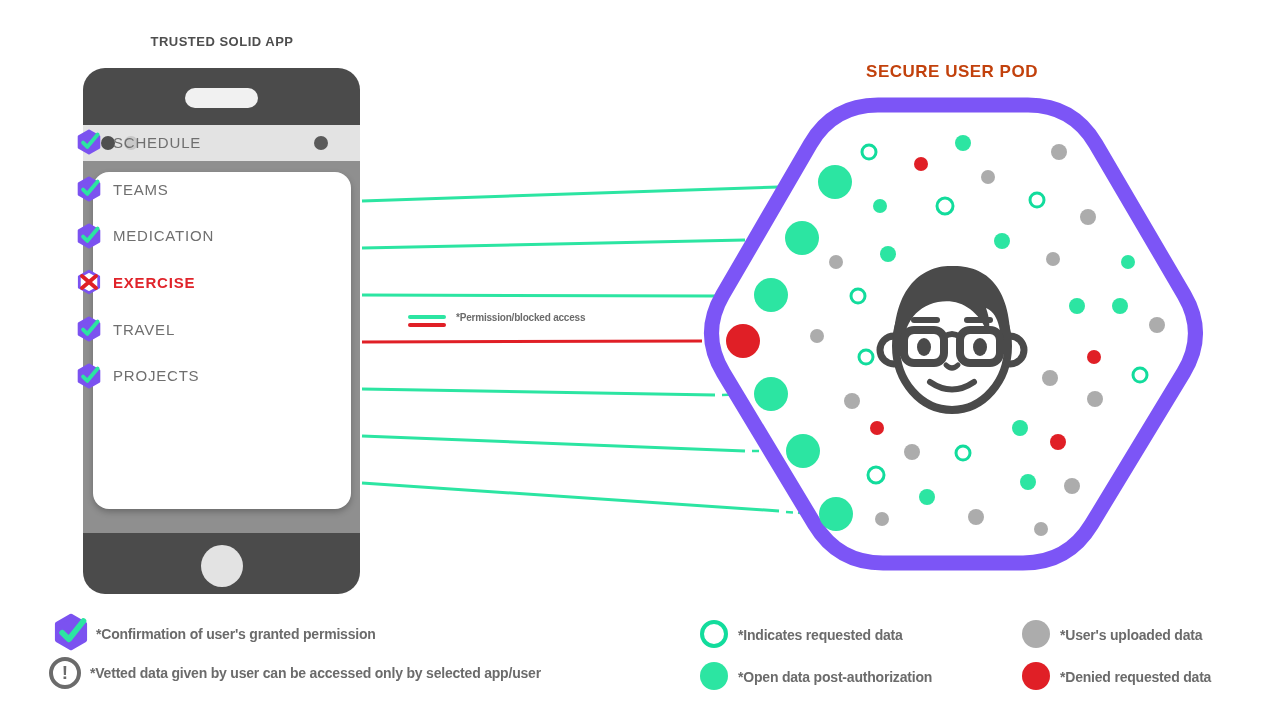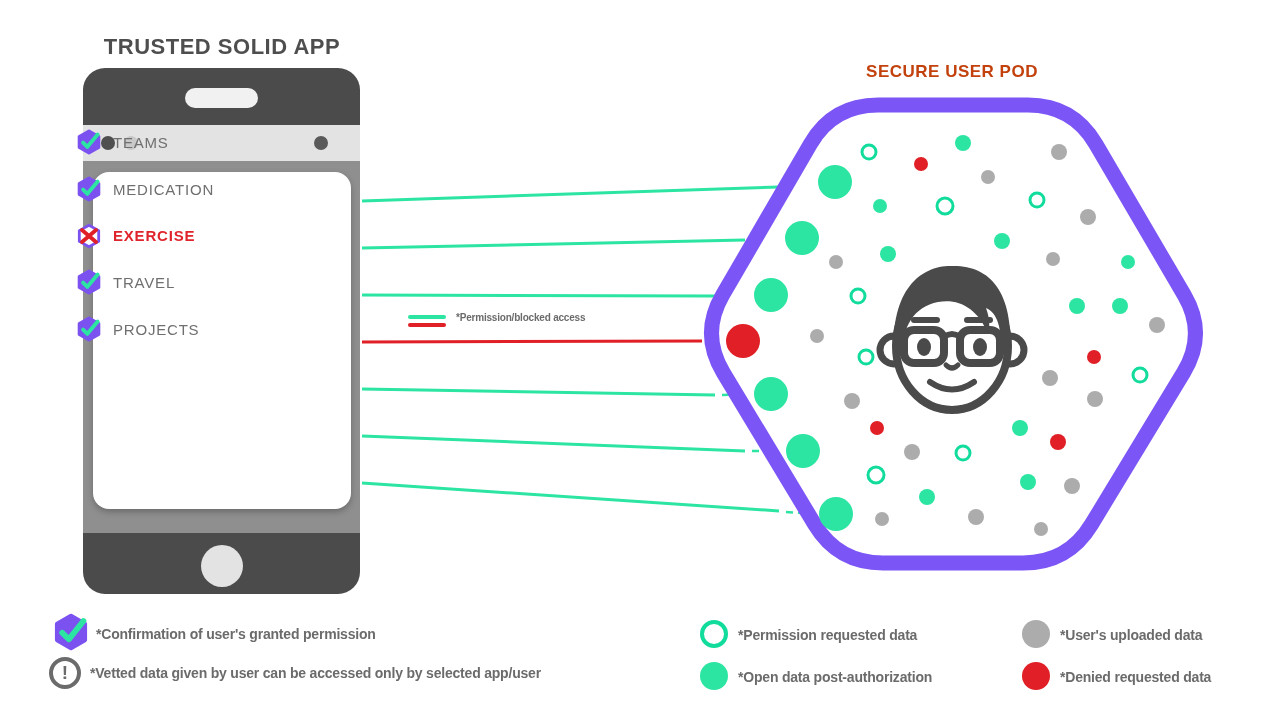--- a/index.html
+++ b/index.html
@@ -1,21 +1,21 @@
 <!DOCTYPE html>
 <html><head>
 <meta charset="utf-8">
 <style>
   html,body{margin:0;padding:0;background:#fff;}
   body{font-family:"Liberation Sans", sans-serif;}
   .canvas{position:relative;width:1280px;height:720px;background:#fff;overflow:hidden;}
   .abs{position:absolute;}
 
   
-  .app-title{left:83px;top:34px;width:278px;text-align:center;font-size:22px;font-weight:700;
+  .app-title{left:83px;top:34px;width:278px;text-align:center;font-size:13px;font-weight:700;
     letter-spacing:.5px;color:#4e4e4e;}
   .pod-title{left:802px;top:62px;width:300px;text-align:center;font-size:17px;font-weight:700;
     letter-spacing:.5px;color:#c2410c;}
 
   
   .phone{left:83px;top:68px;width:277px;height:526px;}
   .phone-top{position:absolute;left:0;top:0;width:277px;height:57px;background:#4b4b4b;border-radius:22px 22px 0 0;}
   .speaker{position:absolute;left:102px;top:20px;width:73px;height:20px;background:#f1f1f1;border-radius:10px;}
   .phone-notchbar{position:absolute;left:0;top:57px;width:277px;height:36px;background:#e3e3e3;}
   .nb-dot{position:absolute;top:68px;width:14px;height:14px;border-radius:50%;}
@@ -67,20 +67,27 @@
     <div class="nb-dot d1"></div>
     <div class="nb-dot d2"></div>
     <div class="nb-dot d3"></div>
     <div class="phone-body"></div>
     <div class="app-panel"></div>
     <div class="phone-bottom"></div>
     <div class="home-btn"></div>
   </div>
 
   <div class="abs app-list">
+      <div class="app-row">
+        <span class="icon-box"><svg viewBox="0 0 26 26" width="28" height="28">
+            <polygon points="13,3 22,8 22,18 13,23 4,18 4,8" fill="#7b52f0" stroke="#7b52f0" stroke-width="3" stroke-linejoin="round"></polygon>
+            <polyline points="7.5,13.5 11.5,17.5 21,6" fill="none" stroke="#2ce5a2" stroke-width="3.6" stroke-linecap="round" stroke-linejoin="round"></polyline>
+          </svg></span>
+        <span class="app-label">SCHEDULE</span>
+      </div>
       <div class="app-row">
         <span class="icon-box"><svg viewBox="0 0 26 26" width="28" height="28">
             <polygon points="13,3 22,8 22,18 13,23 4,18 4,8" fill="#7b52f0" stroke="#7b52f0" stroke-width="3" stroke-linejoin="round"></polygon>
             <polyline points="7.5,13.5 11.5,17.5 21,6" fill="none" stroke="#2ce5a2" stroke-width="3.6" stroke-linecap="round" stroke-linejoin="round"></polyline>
           </svg></span>
         <span class="app-label">TEAMS</span>
       </div>
       <div class="app-row">
         <span class="icon-box"><svg viewBox="0 0 26 26" width="28" height="28">
             <polygon points="13,3 22,8 22,18 13,23 4,18 4,8" fill="#7b52f0" stroke="#7b52f0" stroke-width="3" stroke-linejoin="round"></polygon>
@@ -203,21 +210,21 @@
   <svg class="abs" style="left:52px;top:613px;width:38px;height:38px;" viewBox="0 0 26 26">
     <polygon points="13,2 22.5,7.5 22.5,18.5 13,24 3.5,18.5 3.5,7.5" fill="#7b52f0" stroke="#7b52f0" stroke-width="3" stroke-linejoin="round"></polygon>
     <polyline points="7,13.5 11.5,18 21.5,5.5" fill="none" stroke="#2ce5a2" stroke-width="4" stroke-linecap="round" stroke-linejoin="round"></polyline>
   </svg>
   <div class="abs lg-text" style="left:96px;top:626px;">*Confirmation of user's granted permission</div>
 
   <div class="abs excl">!</div>
   <div class="abs lg-text" style="left:90px;top:665px;">*Vetted data given by user can be accessed only by selected app/user</div>
 
   <div class="abs lg-circle lg-open" style="left:700px;top:620px;"></div>
-  <div class="abs lg-text" style="left:738px;top:627px;">*Permission requested data</div>
+  <div class="abs lg-text" style="left:738px;top:627px;">*Indicates requested data</div>
   <div class="abs lg-circle lg-green" style="left:700px;top:662px;"></div>
   <div class="abs lg-text" style="left:738px;top:669px;">*Open data post-authorization</div>
 
   <div class="abs lg-circle lg-gray" style="left:1022px;top:620px;"></div>
   <div class="abs lg-text" style="left:1060px;top:627px;">*User's uploaded data</div>
   <div class="abs lg-circle lg-red" style="left:1022px;top:662px;"></div>
   <div class="abs lg-text" style="left:1060px;top:669px;">*Denied requested data</div>
 
 </div>
 

